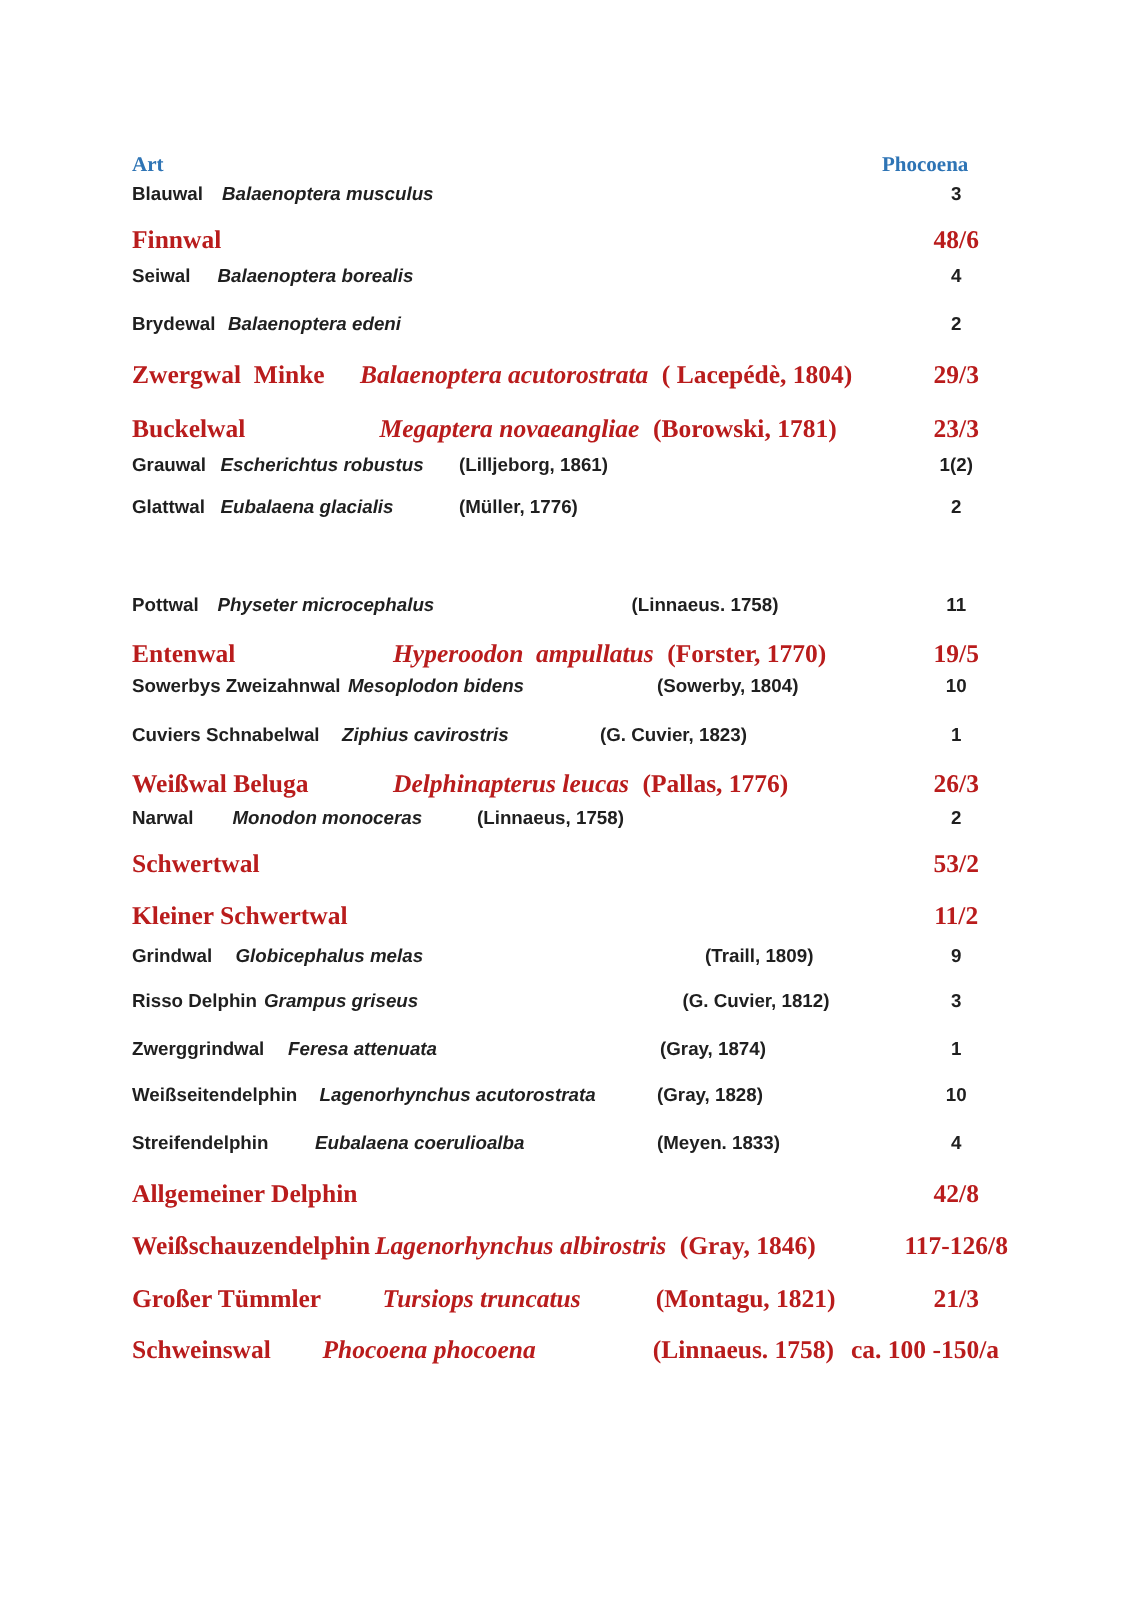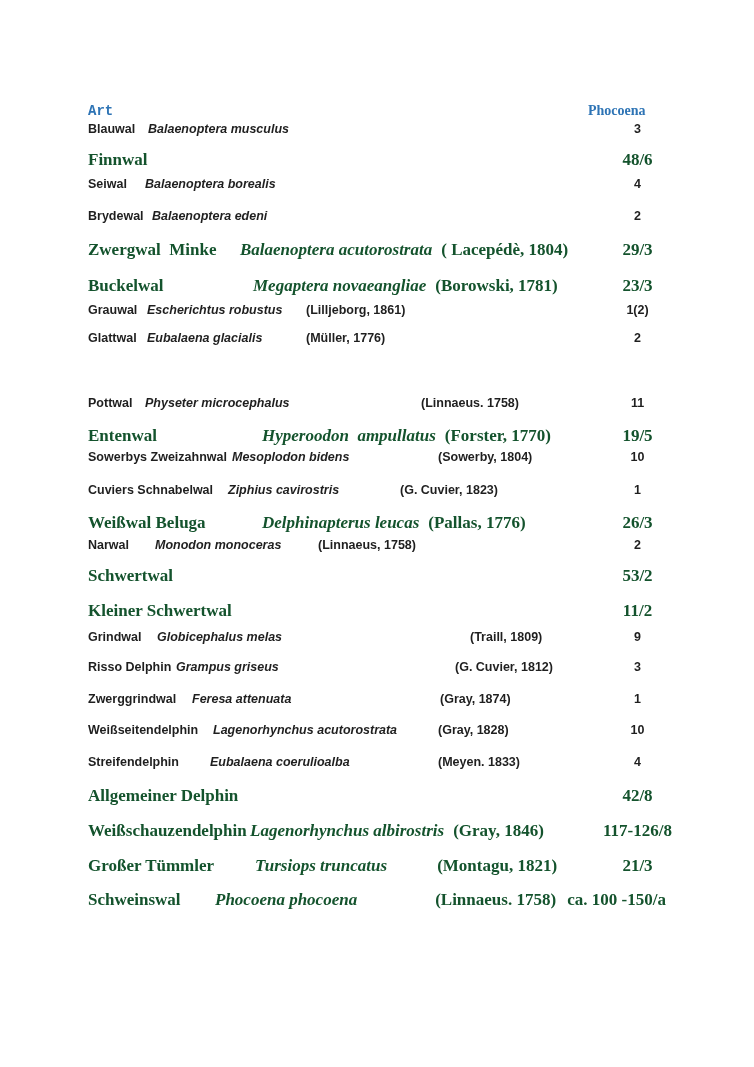--- a/index.html
+++ b/index.html
@@ -1,35 +1,35 @@
 <!DOCTYPE html>
 <html><head>
 <meta charset="utf-8">
 <style>
   html,body{margin:0;padding:0;background:#ffffff;}
   .page{position:relative;width:754px;height:1067px;background:#ffffff;overflow:hidden;}
 
   
   .header-row{position:absolute;top:103px;left:0;width:754px;height:20px;
     font-family:"Liberation Serif",serif;font-weight:bold;font-size:14px;color:#2e74b5;}
-  .h-art{position:absolute;left:88px;top:0;font-family:Liberation Mono, monospace;}
+  .h-art{position:absolute;left:88px;top:0;}
   .h-nach{position:absolute;left:588px;top:0;}
 
   
   .row{position:absolute;left:0;width:754px;height:24px;}
   .row span{position:absolute;top:0;white-space:pre;line-height:1.15;}
   .row .grp{position:absolute;top:0;white-space:pre;}
   .row .grp span{position:static;}
   .grp .author{margin-left:9px;}
   .name{left:88px;}
   .count{left:585px;width:105px;text-align:center;}
 
   .minor{font-family:"Liberation Sans",sans-serif;font-weight:bold;font-size:12.5px;color:#1f1f1f;}
   .minor .sci{font-style:italic;}
-  .major{font-family:"Liberation Serif",serif;font-weight:bold;font-size:17px;color:#14532d;}
+  .major{font-family:"Liberation Serif",serif;font-weight:bold;font-size:17px;color:#b91c1c;}
   .major .sci{font-style:italic;}
 
   
   .r0{top:122px}.r1{top:150px}.r2{top:177px}.r3{top:209px}.r4{top:240px}
   .r5{top:276px}.r6{top:303px}.r7{top:331px}.r8{top:396px}.r9{top:426px}
   .r10{top:450px}.r11{top:483px}.r12{top:513px}.r13{top:538px}.r14{top:566px}
   .r15{top:601px}.r16{top:630px}.r17{top:660px}.r18{top:692px}.r19{top:723px}
   .r20{top:755px}.r21{top:786px}.r22{top:821px}.r23{top:856px}.r24{top:890px}
 
   

